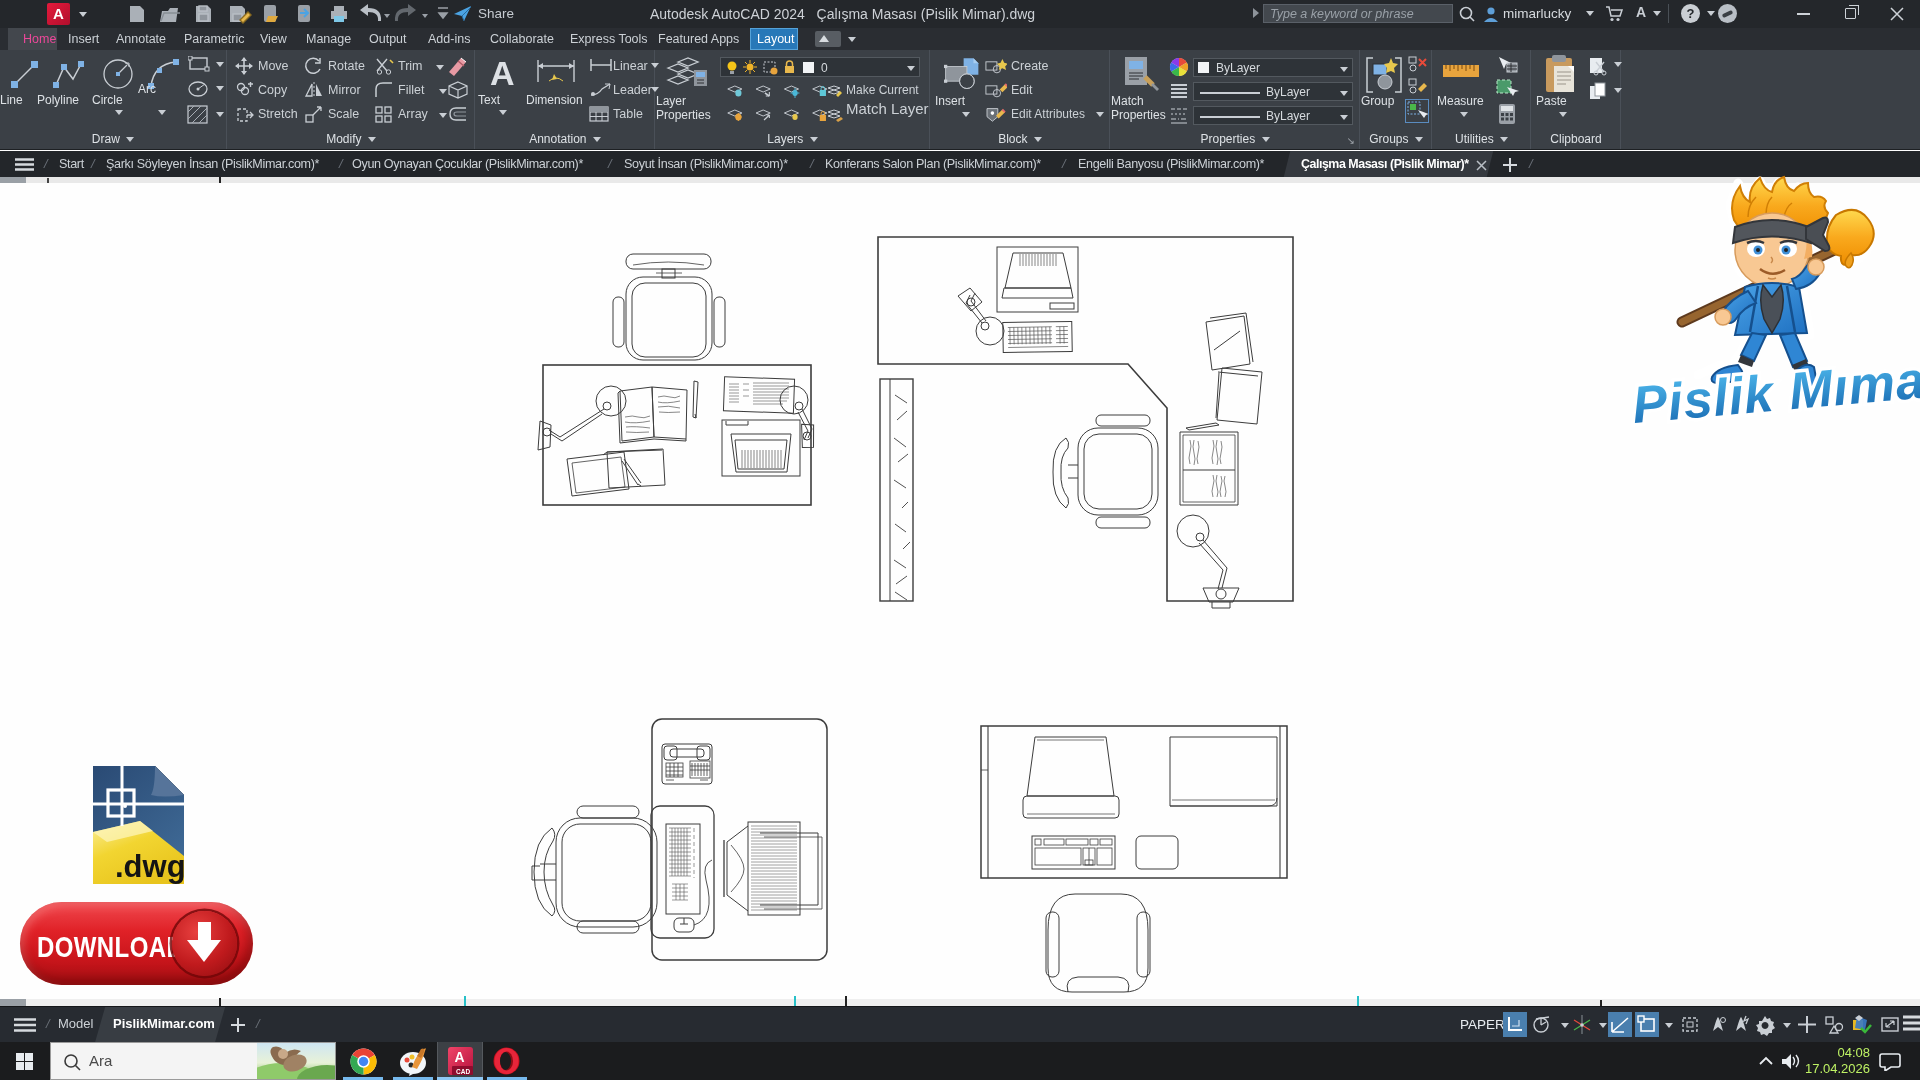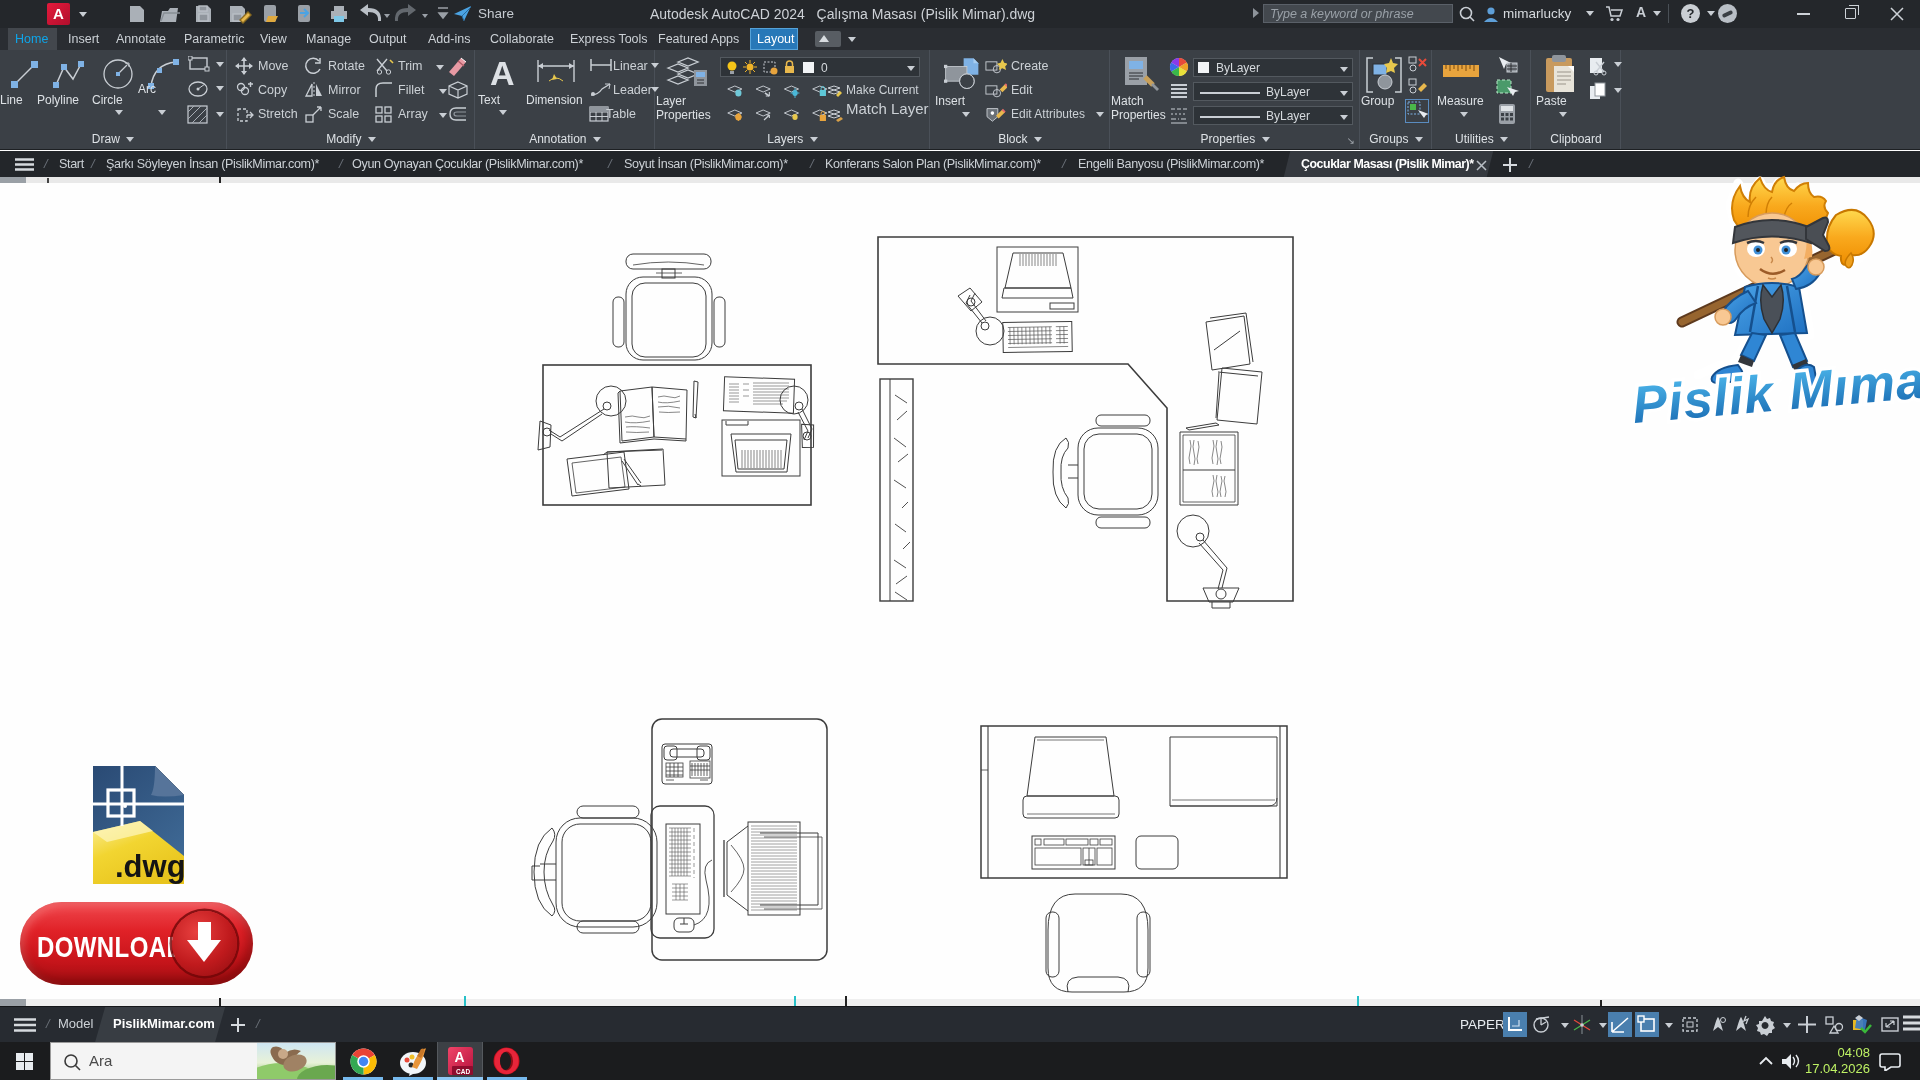--- a/index.html
+++ b/index.html
@@ -97,21 +97,21 @@
  <div class="a" style="left:1845px;top:8px;width:11px;height:11px;border:1.5px solid #cdd2d7;border-radius:1px"></div>
  <div class="a" style="left:1849px;top:5px;width:10px;height:10px;border-top:1.5px solid #cdd2d7;border-right:1.5px solid #cdd2d7"></div>
  <svg class="a" style="left:1890px;top:7px" width="14" height="14">
         <path d="M1 1 L13 13 M13 1 L1 13" stroke="#cdd2d7" stroke-width="1.5"></path>
       </svg>
 </path>
   </div>
 
 <div class="a" id="menubar">
  <div class="a" style="left:8px;top:0;width:49px;height:22px;background:#43474d"></div>
- <span class="a mi" style="left:15px;top:4px;color:#0ea5e9">Home</span>
+ <span class="a mi" style="left:23px;top:4px;color:#ec4899">Home</span>
  <span class="a mi" style="left:68px;top:4px">Insert</span>
  <span class="a mi" style="left:116px;top:4px">Annotate</span>
  <span class="a mi" style="left:184px;top:4px">Parametric</span>
  <span class="a mi" style="left:260px;top:4px">View</span>
  <span class="a mi" style="left:306px;top:4px">Manage</span>
  <span class="a mi" style="left:369px;top:4px">Output</span>
  <span class="a mi" style="left:428px;top:4px">Add-ins</span>
  <span class="a mi" style="left:490px;top:4px">Collaborate</span>
  <span class="a mi" style="left:570px;top:4px">Express Tools</span>
  <span class="a mi" style="left:658px;top:4px">Featured Apps</span>
@@ -266,21 +266,21 @@
         <path d="M3 14 Q10 14 14 8 L22 3" stroke="#c9ced4" fill="none" stroke-width="1.3"></path>
         <circle cx="5" cy="13" r="2" fill="#c9ced4"></circle>
         <path d="M22 3 l-5 0 M22 3 l-1 5" stroke="#c9ced4"></path>
       </svg>
   <span class="a mi" style="left:137px;top:33px">Leader</span>
   <svg class="ic" style="left:112px;top:55px" width="22" height="18">
         <rect x="2" y="2" width="18" height="14" stroke="#c9ced4" fill="none" stroke-width="1.2"></rect>
         <path d="M2 7 h18 M2 11.5 h18 M8 2 v14 M14 2 v14" stroke="#c9ced4" stroke-width="1"></path>
         <rect x="2" y="2" width="18" height="5" fill="#8f959c"></rect>
       </svg>
-  <span class="a mi" style="left:130px;top:57px">Table</span>
+  <span class="a mi" style="left:137px;top:57px">Table</span>
   <div class="plabel">Annotation <span class="car"></span></div>
  </div>
 
  <div class="panel" style="left:656px;width:274px">
   <svg class="ic" style="left:8px;top:6px" width="44" height="38">
         <g stroke="#c9ced4" fill="none" stroke-width="1.3">
           <path d="M14 6 l10 -4 10 4 -10 4 z"></path>
           <path d="M4 12 l10 -4 10 4 -10 4 z"></path>
           <path d="M14 18 l10 -4 10 4 -10 4 z"></path>
           <path d="M4 24 l10 -4 10 4 -10 4 z"></path>
@@ -544,21 +544,21 @@
  <span class="a mi tb" style="left:106px">Şarkı Söyleyen İnsan (PislikMimar.com)*</span>
  <span class="a tabsep" style="left:339px;top:5px">/</span>
  <span class="a mi tb" style="left:352px">Oyun Oynayan Çocuklar (PislikMimar.com)*</span>
  <span class="a tabsep" style="left:608px;top:5px">/</span>
  <span class="a mi tb" style="left:624px">Soyut İnsan (PislikMimar.com)*</span>
  <span class="a tabsep" style="left:810px;top:5px">/</span>
  <span class="a mi tb" style="left:825px">Konferans Salon Plan (PislikMimar.com)*</span>
  <span class="a tabsep" style="left:1062px;top:5px">/</span>
  <span class="a mi tb" style="left:1078px">Engelli Banyosu (PislikMimar.com)*</span>
  <div class="a" style="left:1287px;top:0;width:203px;height:26px;background:#35393f;transform:skewX(-14deg)"></div>
- <span class="a tb" style="left:1301px;font-size:12.4px;color:#fff;font-weight:bold;position:absolute;letter-spacing:-0.45px">Çocuklar Masası (Pislik Mimar)*</span>
+ <span class="a tb" style="left:1301px;font-size:12.4px;color:#fff;font-weight:bold;position:absolute;letter-spacing:-0.45px">Çalışma Masası (Pislik Mimar)*</span>
  <svg class="a" style="left:1476px;top:9px" width="11" height="11">
       <path d="M1 1 L10 10 M10 1 L1 10" stroke="#b9bfc6" stroke-width="1.5"></path>
     </svg>
  <svg class="a" style="left:1502px;top:6px" width="16" height="16">
       <path d="M8 1 V15 M1 8 H15" stroke="#d6dade" stroke-width="2"></path>
     </svg>
  <span class="a tabsep" style="left:1529px;top:5px">/</span>
 </div>
 <div class="a" id="topstrip">
     <div class="a" style="left:0;top:0;width:26px;height:6px;background:#9aa0a6"></div>

